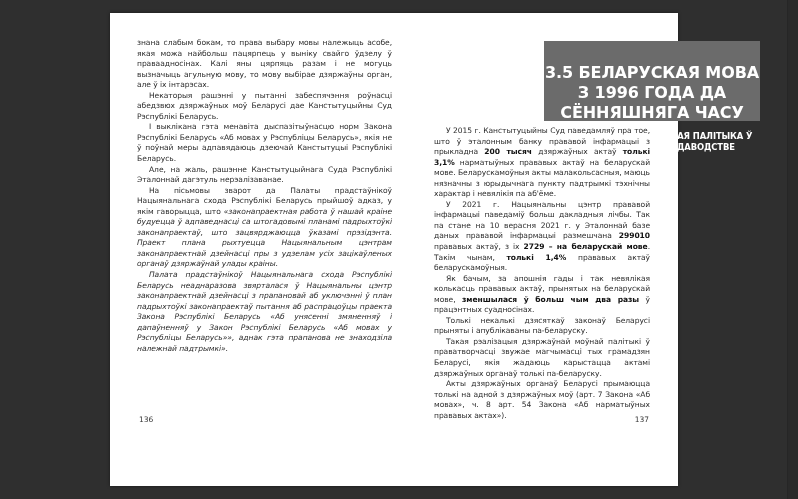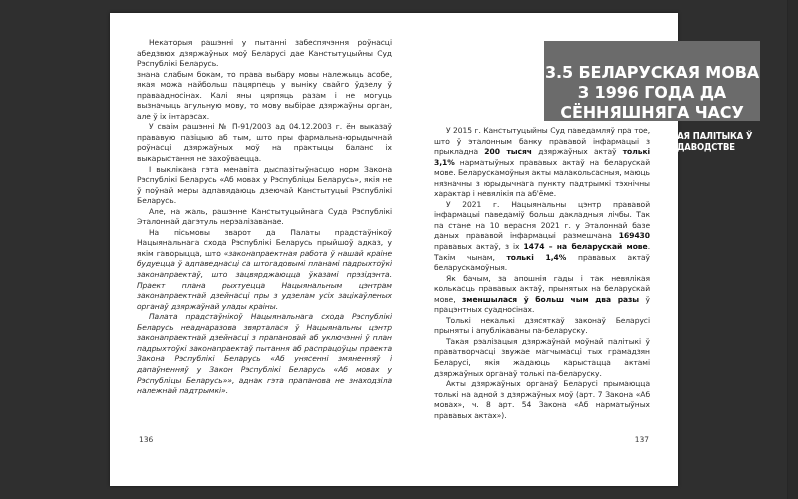--- a/index.html
+++ b/index.html
@@ -32,21 +32,21 @@
   }
   .page-left .text-block { left: 27px; top: 25px; width: 255px; }
   .page-right .text-block { left: 40px; top: 113px; width: 216px; }
 
   .para { margin: 0; text-indent: 12px; }
   .para.noindent { text-indent: 0; }
   .para .it { font-style: italic; }
   .para b { font-weight: bold; color: #111; }
 
   .page-num {
-    position: absolute; font-size: 7.5px; color: #333; top: 422px;
+    position: absolute; font-size: 7.5px; color: #333; top: 402px;
   }
   .page-left .page-num { left: 29px; }
   .page-right .page-num { right: 29px; }
 
   .header-box {
     position: absolute; left: 150px; top: 28px; width: 216px; height: 80px;
     background: #6b6b6b; color: #ffffff; text-align: center;
     font-family: "DejaVu Sans", sans-serif; font-weight: bold;
   }
   .header-title {
@@ -56,38 +56,37 @@
     margin-top: 8px; font-size: 8.4px; line-height: 11px; letter-spacing: -0.1px;
   }
 </style>
 </head>
 <body style="background: rgb(47, 47, 47);">
 
 <div class="viewer">
   <div class="spread">
     <div class="page page-left">
       <div class="text-block" id="left-text">
+          <p class="para noindent"><span>знана слабым бокам, то права выбару мовы належыць асобе, якая можа найбольш пацярпець у выніку свайго ўдзелу ў праваадносінах. Калі яны цярпяць разам і не могуць вызначыць агульную мову, то мову выбірае дзяржаўны орган, але ў іх інтарэсах.</span></p>
           <p class="para"><span>Некаторыя рашэнні у пытанні забеспячэння роўнасці абедзвюх дзяржаўных моў Беларусі дае Канстытуцыйны Суд Рэспублікі Беларусь.</span></p>
-          <p class="para noindent"><span>знана слабым бокам, то права выбару мовы належыць асобе, якая можа найбольш пацярпець у выніку свайго ўдзелу ў праваадносінах. Калі яны цярпяць разам і не могуць вызначыць агульную мову, то мову выбірае дзяржаўны орган, але ў іх інтарэсах.</span></p>
-          <p class="para"><span>У сваім рашэнні № П-91/2003 ад 04.12.2003 г. ён выказаў прававую пазіцыю аб тым, што пры фармальна-юрыдычнай роўнасці дзяржаўных моў на практыцы баланс іх выкарыстання не захоўваецца.</span></p>
           <p class="para"><span>І выклікана гэта менавіта дыспазітыўнасцю норм Закона Рэспублікі Беларусь «Аб мовах у Рэспубліцы Беларусь», якія не ў поўнай меры адпавядаюць дзеючай Канстытуцыі Рэспублікі Беларусь.</span></p>
           <p class="para"><span>Але, на жаль, рашэнне Канстытуцыйнага Суда Рэспублікі Эталоннай дагэтуль нерэалізаванае.</span></p>
           <p class="para"><span>На пісьмовы зварот да Палаты прадстаўнікоў Нацыянальнага схода Рэспублікі Беларусь прыйшоў адказ, у якім гаворыцца, што </span><span class="it">«законапраектная работа ў нашай краіне будуецца ў адпаведнасці са штогадовымі планамі падрыхтоўкі законапраектаў, што зацвярджаюцца ўказамі прэзідэнта. Праект плана рыхтуецца Нацыянальным цэнтрам законапраектнай дзейнасці пры з удзелам усіх зацікаўленых органаў дзяржаўнай улады краіны.</span></p>
           <p class="para"><span class="it">Палата прадстаўнікоў Нацыянальнага схода Рэспублікі Беларусь неаднаразова звярталася ў Нацыянальны цэнтр законапраектнай дзейнасці з прапановай аб уключэнні ў план падрыхтоўкі законапраектаў пытання аб распрацоўцы праекта Закона Рэспублікі Беларусь «Аб унясенні змяненняў і дапаўненняў у Закон Рэспублікі Беларусь «Аб мовах у Рэспубліцы Беларусь»», аднак гэта прапанова не знаходзіла належнай падтрымкі».</span></p>
         </div>
       <div class="page-num">136</div>
     </div>
     <div class="page page-right">
       <div class="header-box" style="background: rgb(107, 107, 107);">
         <div class="header-title">3.5 БЕЛАРУСКАЯ МОВА З 1996 ГОДА ДА СЁННЯШНЯГА ЧАСУ</div>
         <div class="header-subtitle">3.5.1 ДЗЯРЖАЎНАЯ МОЎНАЯ ПАЛІТЫКА Ў ПРАВАТВОРЧАСЦІ І СУДАВОДСТВЕ</div>
       </div>
       <div class="text-block" id="right-text">
           <p class="para"><span>У 2015 г. Канстытуцыйны Суд паведамляў пра тое, што ў эталонным банку прававой інфармацыі з прыкладна </span><b>200 тысяч</b><span> дзяржаўных актаў </span><b>толькі 3,1%</b><span> нарматыўных прававых актаў на беларускай мове. Беларускамоўныя акты малакольсасныя, маюць нязначны з юрыдычнага пункту падтрымкі тэхнічны характар і невялікія па аб'ёме.</span></p>
-          <p class="para"><span>У 2021 г. Нацыянальны цэнтр прававой інфармацыі паведаміў больш дакладныя лічбы. Так па стане на 10 верасня 2021 г. у Эталоннай базе даных прававой інфармацыі размешчана </span><b>169430</b><span> прававых актаў, з іх </span><b>1474 – на беларускай мове</b><span>. Такім чынам, </span><b>толькі 1,4%</b><span> прававых актаў беларускамоўныя.</span></p>
+          <p class="para"><span>У 2021 г. Нацыянальны цэнтр прававой інфармацыі паведаміў больш дакладныя лічбы. Так па стане на 10 верасня 2021 г. у Эталоннай базе даных прававой інфармацыі размешчана </span><b>299010</b><span> прававых актаў, з іх </span><b>2729 – на беларускай мове</b><span>. Такім чынам, </span><b>толькі 1,4%</b><span> прававых актаў беларускамоўныя.</span></p>
           <p class="para"><span>Як бачым, за апошнія гады і так невялікая колькасць прававых актаў, прынятых на беларускай мове, </span><b>зменшылася ў больш чым два разы</b><span> ў працэнтных суадносінах.</span></p>
           <p class="para"><span>Толькі некалькі дзясяткаў законаў Беларусі прыняты і апублікаваны па-беларуску.</span></p>
           <p class="para"><span>Такая рэалізацыя дзяржаўнай моўнай палітыкі ў праватворчасці звужае магчымасці тых грамадзян Беларусі, якія жадаюць карыстацца актамі дзяржаўных органаў толькі па-беларуску.</span></p>
           <p class="para"><span>Акты дзяржаўных органаў Беларусі прымаюцца толькі на адной з дзяржаўных моў (арт. 7 Закона «Аб мовах», ч. 8 арт. 54 Закона «Аб нарматыўных прававых актах»).</span></p>
         </div>
       <div class="page-num">137</div>
     </div>
   </div>
   <div class="viewer-scrollbar"></div>
 </div>

